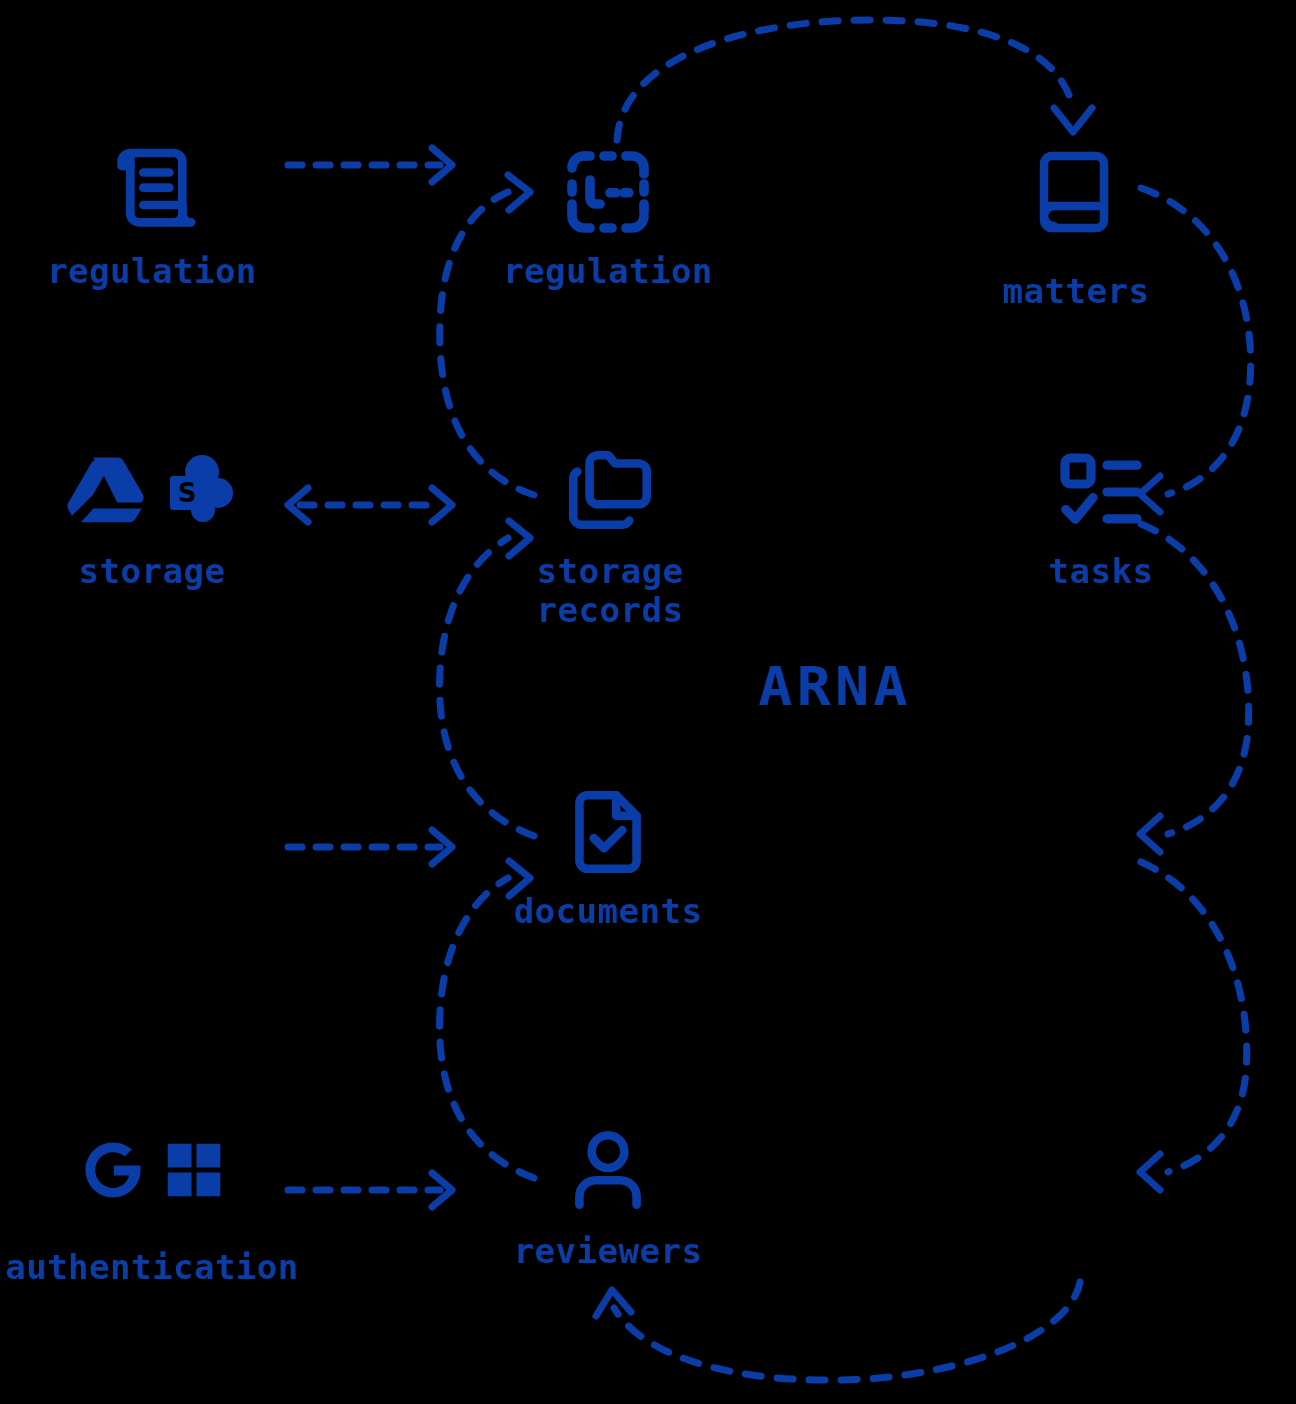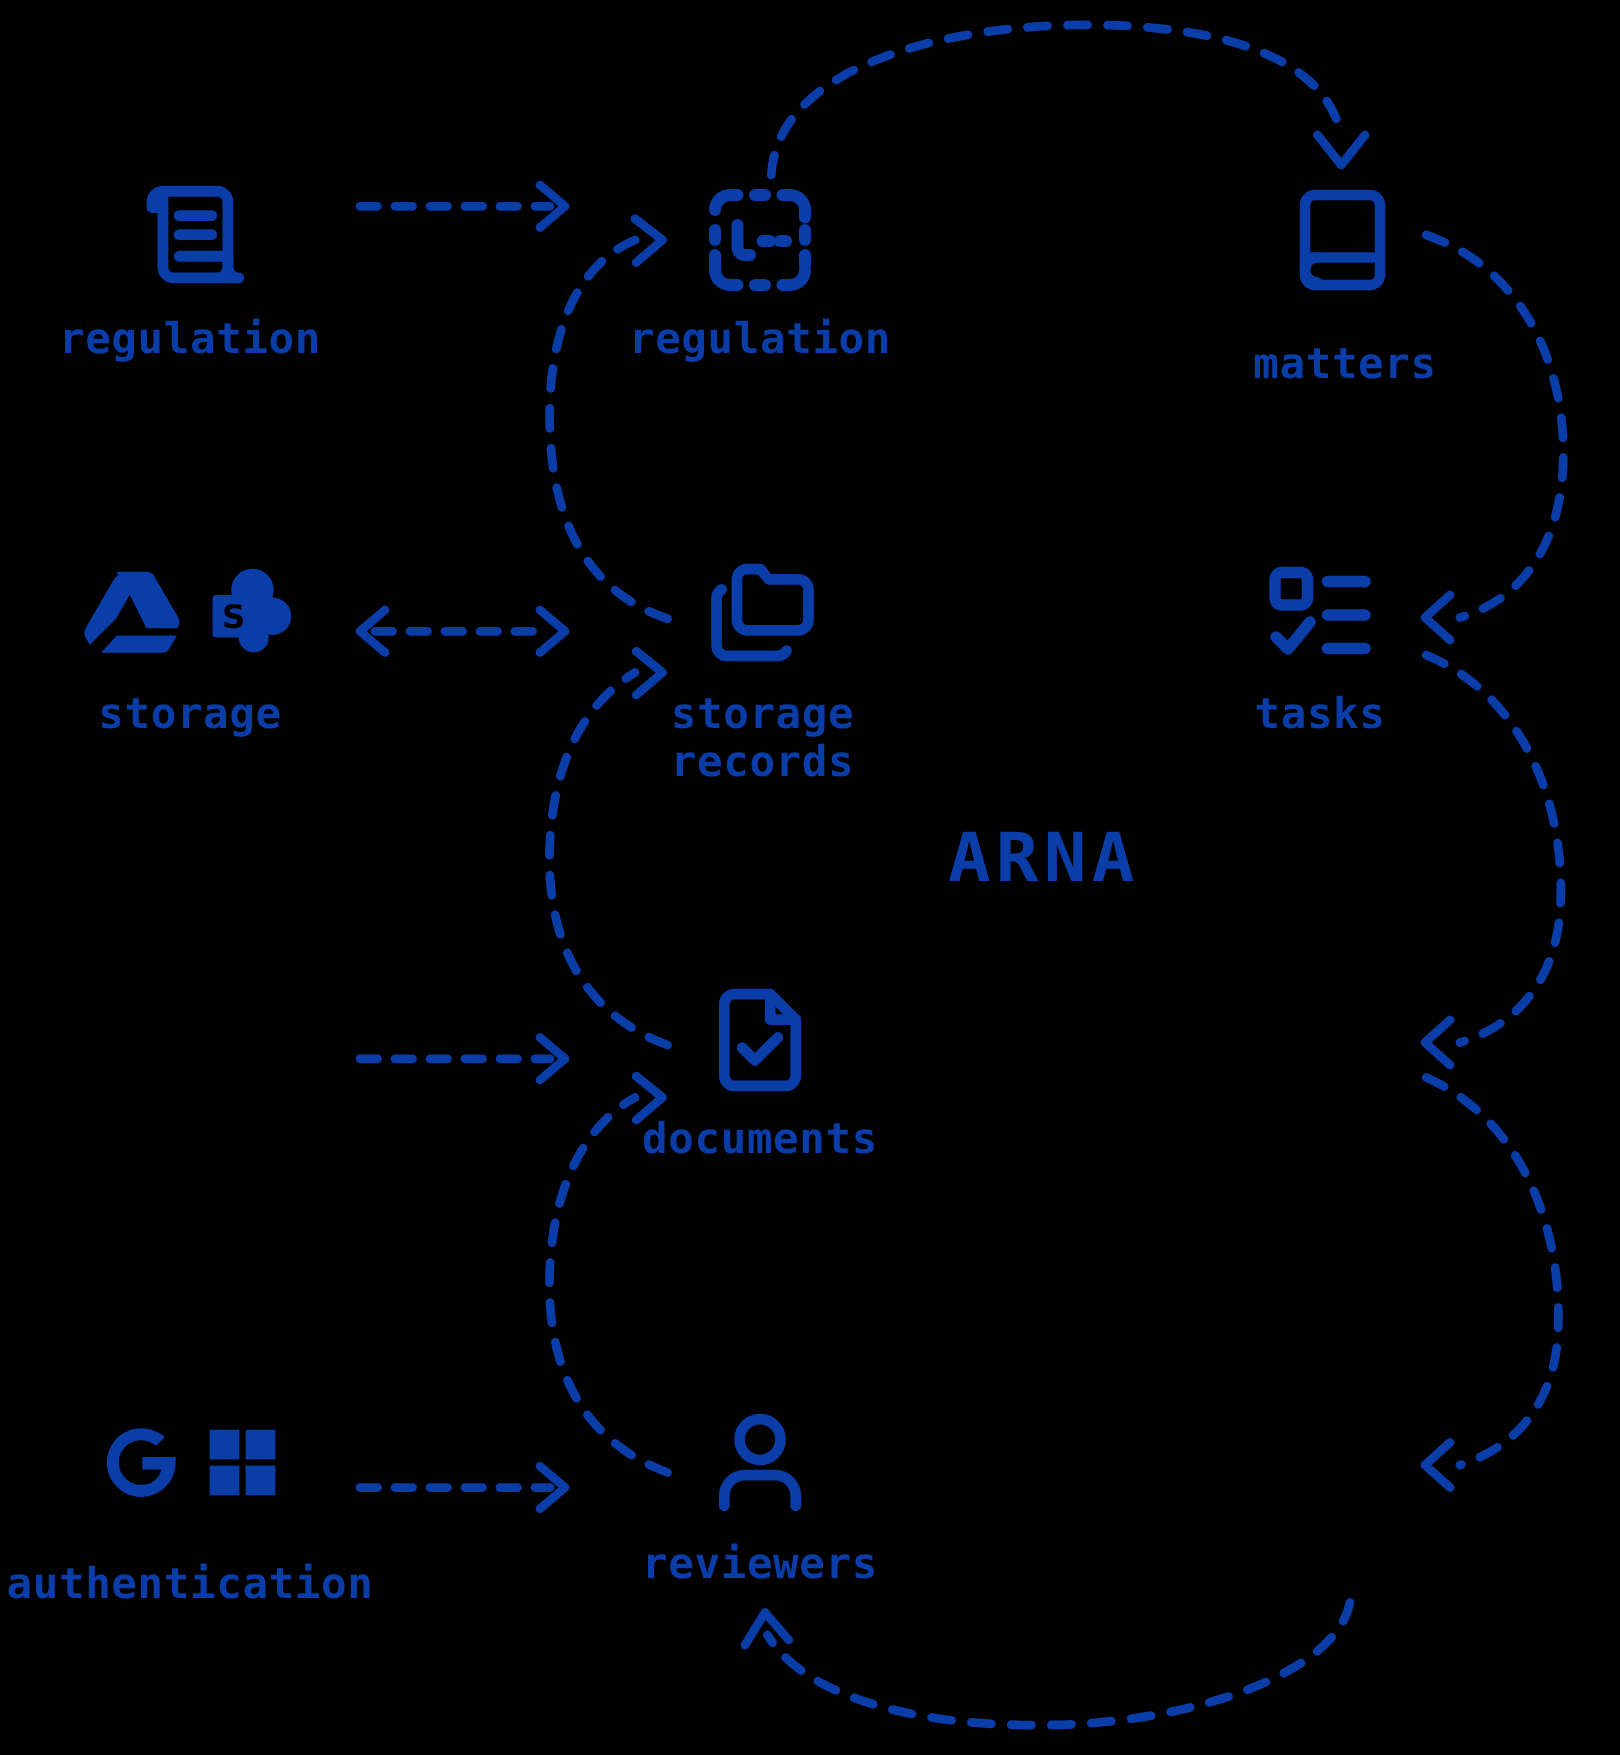--- a/index.html
+++ b/index.html
@@ -254,21 +254,21 @@
     <div class="glyph">
       <svg width="96" height="96" viewBox="0 0 24 24" fill="none" stroke="#0B3DA8" stroke-width="2.1" stroke-linecap="round" stroke-linejoin="round">
         <path d="M6 3h11a2 2 0 0 1 2 2v14a2 2 0 0 1-2 2H6a2 2 0 0 1-2-2V5a2 2 0 0 1 2-2z"></path>
         <path d="M4 15.5h13.5"></path>
         <path d="M6.5 15.5a2.5 2.5 0 0 0 0 5"></path>
       </svg>
     </div>
     <div class="label">matters</div>
   </div>
 
-  <div class="node" style="left:1056px; top:440px;">
+  <div class="node" style="left:1101px; top:440px;">
     <div class="glyph">
       <svg width="96" height="96" viewBox="0 0 24 24" fill="none" stroke="#0B3DA8" stroke-width="2.3" stroke-linecap="round" stroke-linejoin="round">
         <rect x="3" y="3.5" width="6.5" height="6.5" rx="1.4"></rect>
         <path d="M3.2 16.4 5.6 18.8 10 13.4"></path>
         <path d="M13.5 5.3H21"></path>
         <path d="M13.5 12H21"></path>
         <path d="M13.5 18.7H21"></path>
       </svg>
     </div>
     <div class="label">tasks</div>

